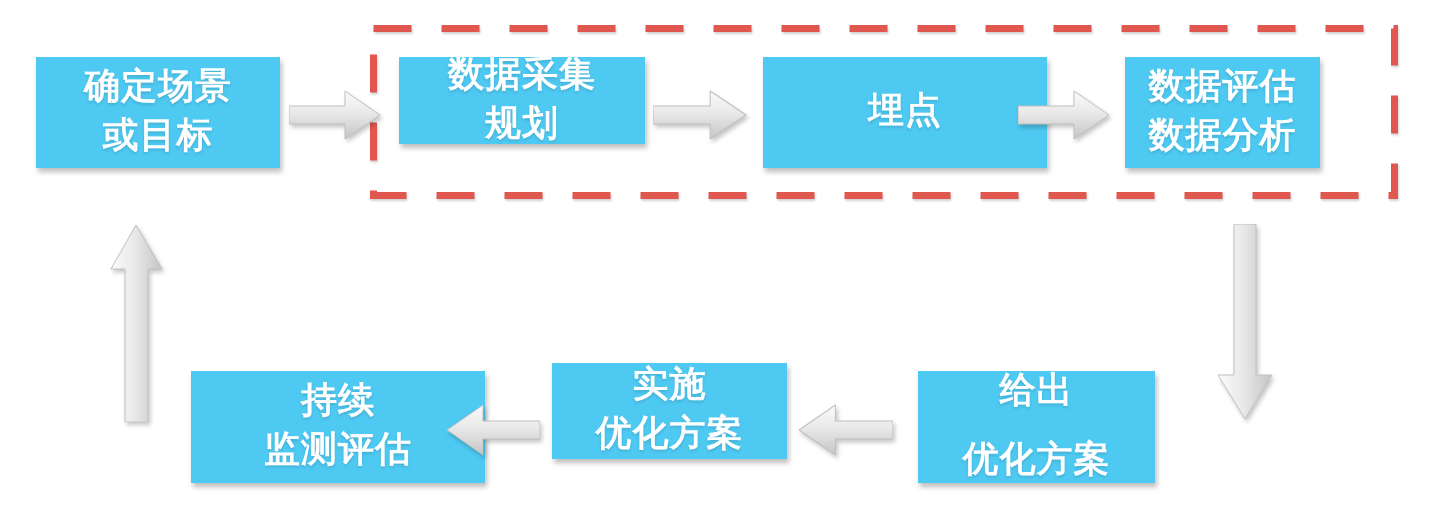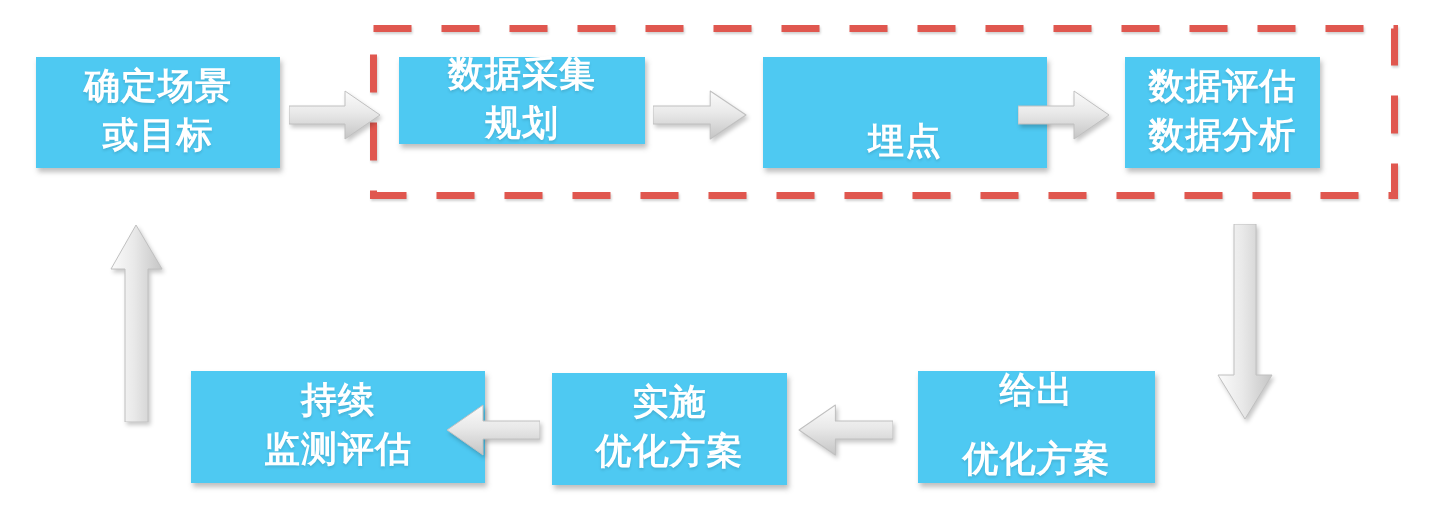--- a/index.html
+++ b/index.html
@@ -57,35 +57,35 @@
   <div class="flow-box" style="left:36px; top:57px; width:244px; height:111px;">
     <span>确定场景</span>
     <span>或目标</span>
   </div>
 
   <div class="flow-box" style="left:399px; top:57px; width:246px; height:87px;">
     <span>数据采集</span>
     <span>规划</span>
   </div>
 
-  <div class="flow-box" style="left:763px; top:57px; width:284px; height:111px;justify-content:flex-end;">
+  <div class="flow-box" style="left:763px; top:57px; width:284px; height:111px;">
     <span>埋点</span>
   </div>
 
   <div class="flow-box" style="left:1125px; top:57px; width:195px; height:111px;">
     <span>数据评估</span>
     <span>数据分析</span>
   </div>
 
   <div class="flow-box" style="left:191px; top:371px; width:294px; height:112px;">
     <span>持续</span>
     <span>监测评估</span>
   </div>
 
-  <div class="flow-box" style="left:552px; top:373px; width:235px; height:112px;">
+  <div class="flow-box" style="left:552px; top:363px; width:235px; height:96px;">
     <span>实施</span>
     <span>优化方案</span>
   </div>
 
   <div class="flow-box" style="left:918px; top:371px; width:237px; height:112px;gap:20px;">
     <span>给出</span>
     <span>优化方案</span>
   </div>
 
   <svg class="arrow" style="left:289px; top:90px;" width="92" height="50" viewBox="0 0 92 50" preserveAspectRatio="none">

